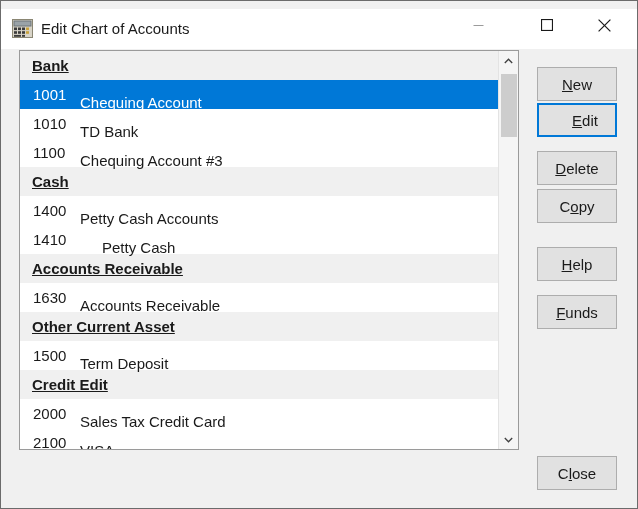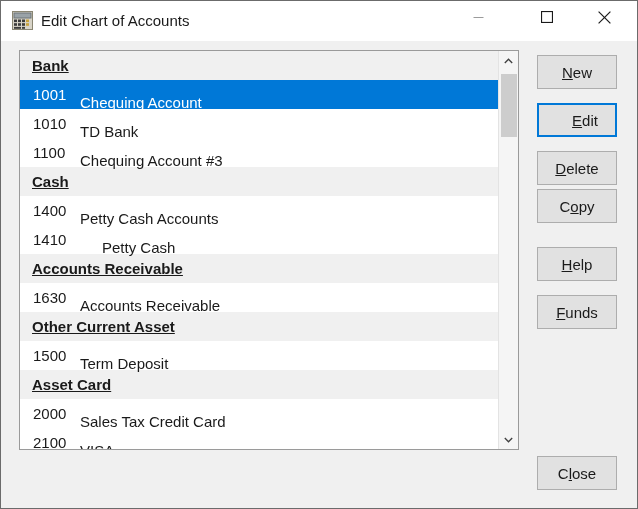--- a/index.html
+++ b/index.html
@@ -16,21 +16,21 @@
     height: 509px;
     box-sizing: border-box;
     background: #f0f0f0;
     border: 1px solid #6b6b6b;
     overflow: hidden;
   }
 
   
   #titlebar {
     position: absolute;
-    left: 0; top: 0;
+    left: 0; top: 8px;
     width: 638px;
     height: 40px;
     background: #ffffff;
     box-sizing: border-box;
     text-decoration: underline;
   }
   #title-icon {
     position: absolute;
     left: 11px; top: 10px;
     width: 21px; height: 19px;
@@ -180,21 +180,21 @@
     cursor: default;
     padding: 0;
     display: flex;
     align-items: center;
     justify-content: center;
   }
   .sidebtn.focused {
     border: 2px solid #0078d7;
     padding-left: 16px;
   }
-  #b-new    { top: 54px; text-align: right;  }
+  #b-new    { top: 66px; text-align: right;  }
   #b-edit   { top: 102px; }
   #b-delete { top: 150px; }
   #b-copy   { top: 188px; }
   #b-help   { top: 246px; }
   #b-funds  { top: 294px; }
 
   #b-close {
     position: absolute;
     left: 536px;
     top: 455px;
@@ -316,21 +316,21 @@
           <span class="nm indent-1">Accounts Receivable</span>
         </div>
         <div class="section-header">
           <span>Other Current Asset</span>
         </div>
         <div class="acct-row">
           <span class="num">1500</span>
           <span class="nm indent-1">Term Deposit</span>
         </div>
         <div class="section-header">
-          <span>Asset Card</span>
+          <span>Credit Edit</span>
         </div>
         <div class="acct-row">
           <span class="num">2000</span>
           <span class="nm indent-1">Sales Tax Credit Card</span>
         </div>
         <div class="acct-row">
           <span class="num">2100</span>
           <span class="nm indent-1">VISA</span>
         </div>
       </div>

